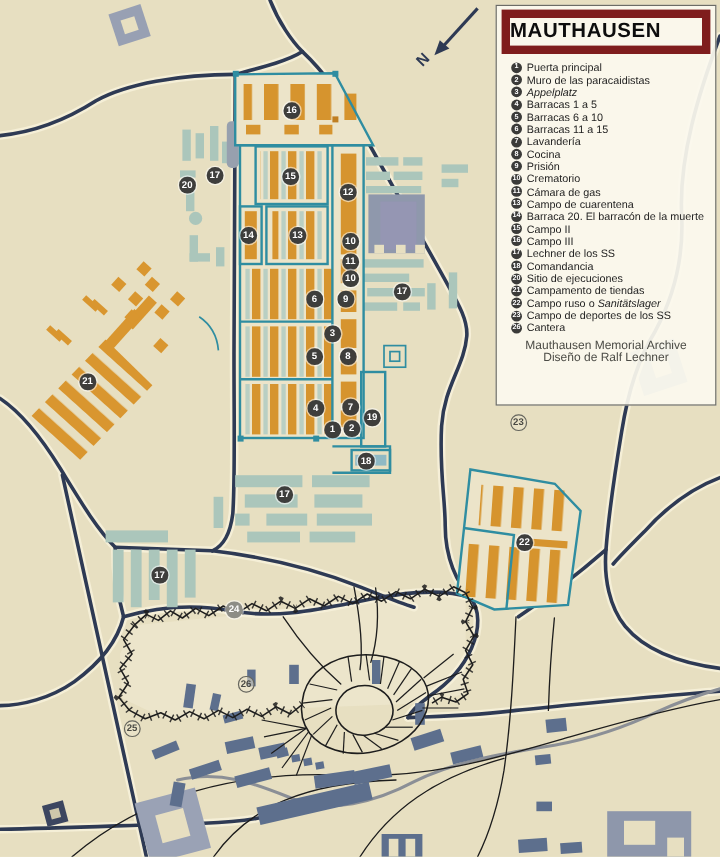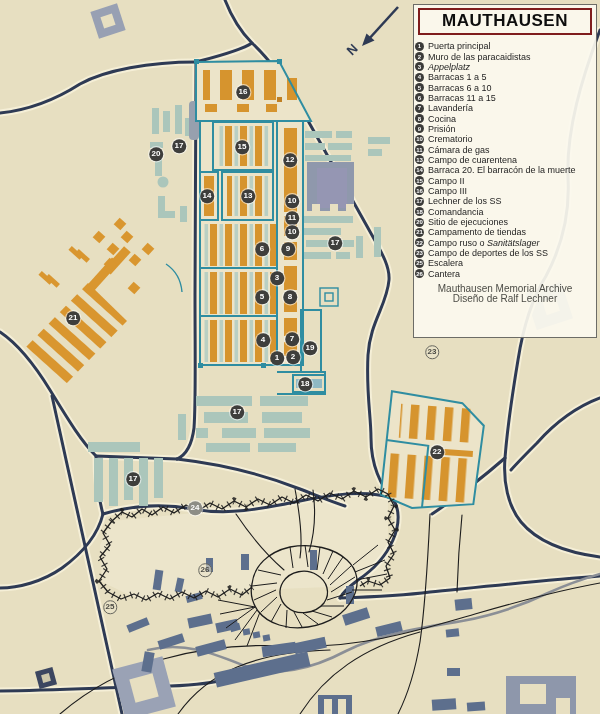--- a/index.html
+++ b/index.html
@@ -12,23 +12,23 @@
   .groad{fill:none;stroke:#8b8f96;stroke-width:2.6;stroke-linecap:round;}
   .tpath{fill:none;stroke:#1d1d1d;stroke-width:1.1;stroke-linecap:round;}
   .rim{fill:none;stroke:#1d1d1d;stroke-width:1.3;stroke-linejoin:round;}
   .ticks{fill:none;stroke:#1d1d1d;stroke-width:7;stroke-dasharray:1.2 5.4;opacity:.85;}
   .teal{fill:none;stroke:#2f8da1;stroke-width:2;}
   .tealthin{fill:none;stroke:#2f8da1;stroke-width:1.4;}
   .fan{stroke:#1d1d1d;stroke-width:1;}
   
   .legend{position:absolute;left:413px;top:4px;width:184px;height:334px;z-index:10;
           background:rgba(251,249,238,.93);border:1px solid #6c6c66;box-sizing:border-box;}
-  .legend-title-box{margin:3px 4px;border:2px solid #7f1d1d;text-align:center;padding:1px 0 2px 0;}
+  .legend-title-box{margin:3px 4px;border:7px solid #7f1d1d;text-align:left;padding:1px 0 2px 0;}
   .legend-title{font-size:17px;font-weight:bold;letter-spacing:.5px;color:#0d0d0d;}
-  .legend-items{padding:3px 3px 0 1px;}
+  .legend-items{padding:3px 3px 0 12px;}
   .li-row{display:flex;align-items:center;gap:4px;height:10.35px;font-size:9px;color:#1e1e1e;white-space:nowrap;}
   .li-badge{width:9px;height:9px;border-radius:50%;background:#3b3b39;color:#fff;flex:none;
             display:inline-flex;align-items:center;justify-content:center;font-size:6px;font-weight:bold;}
   .legend-footer{margin-top:5px;text-align:center;font-size:10px;color:#4c4c46;line-height:10.5px;}
   
   .markers{position:absolute;inset:0;z-index:5;pointer-events:none;}
   .marker{position:absolute;width:13.5px;height:13.5px;border-radius:50%;transform:translate(-50%,-50%);
           display:flex;align-items:center;justify-content:center;font-size:8px;font-weight:bold;}
   .m-dark{background:#3e3e3c;color:#fff;box-shadow:0 0 0 1.2px rgba(255,255,255,.55);}
   .m-gray{background:#8d8d86;color:#fff;box-shadow:0 0 0 1.2px rgba(255,255,255,.5);}
@@ -493,24 +493,20 @@
         </div>
         <div class="li-row">
           <span class="li-badge">22</span>
           <span><span>Campo ruso o </span><em>Sanitätslager</em></span>
         </div>
         <div class="li-row">
           <span class="li-badge">23</span>
           <span><span>Campo de deportes de los SS</span></span>
         </div>
         <div class="li-row">
-          <span class="li-badge">25</span>
-          <span><span>Escalera</span></span>
-        </div>
-        <div class="li-row">
           <span class="li-badge">26</span>
           <span><span>Cantera</span></span>
         </div>
       </div>
   <div class="legend-footer">
     <div>Mauthausen Memorial Archive</div>
     <div>Diseño de Ralf Lechner</div>
   </div>
 </div>
 

